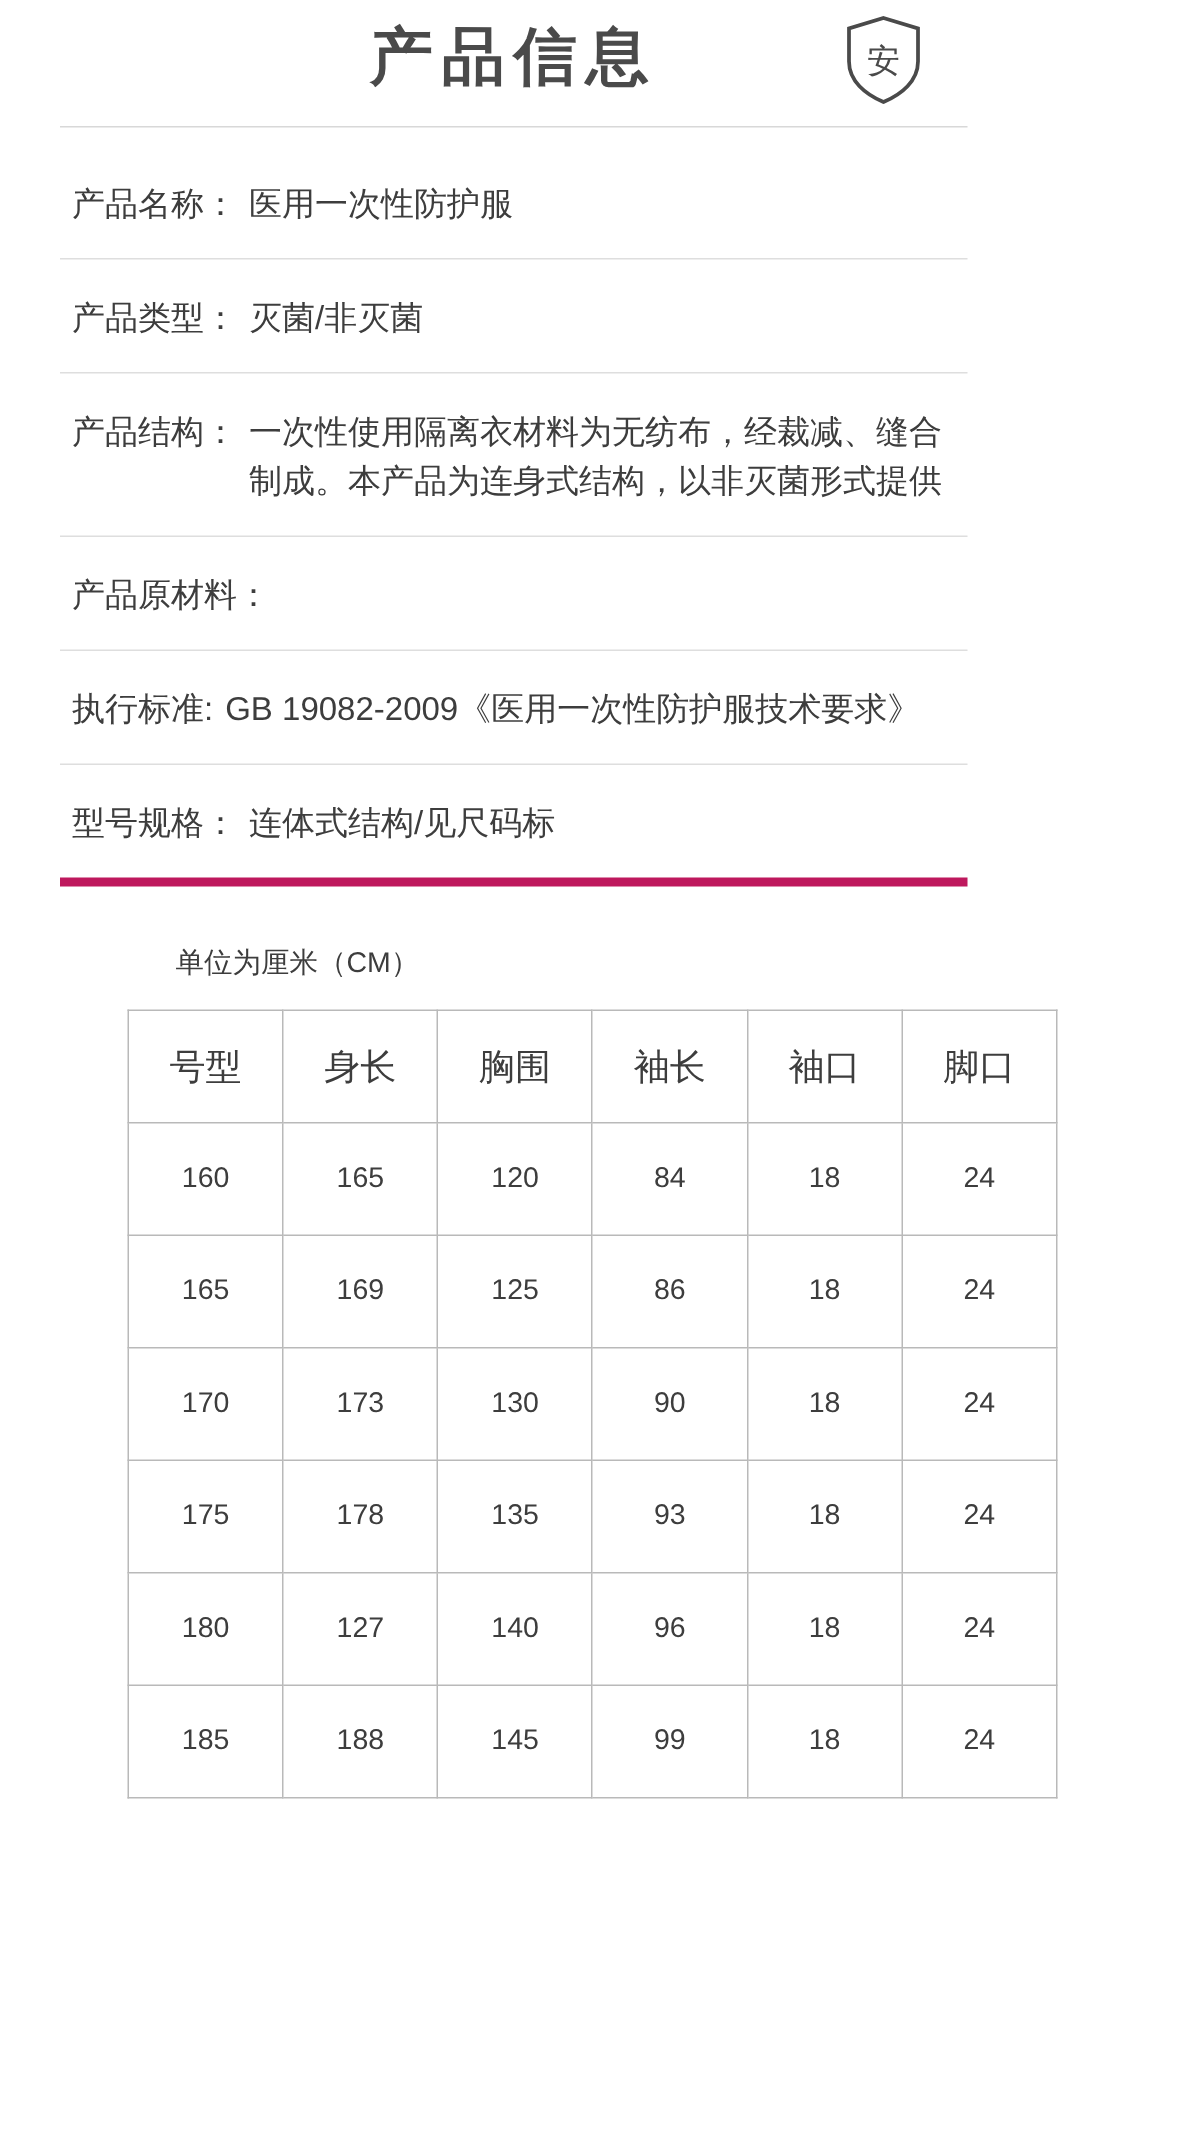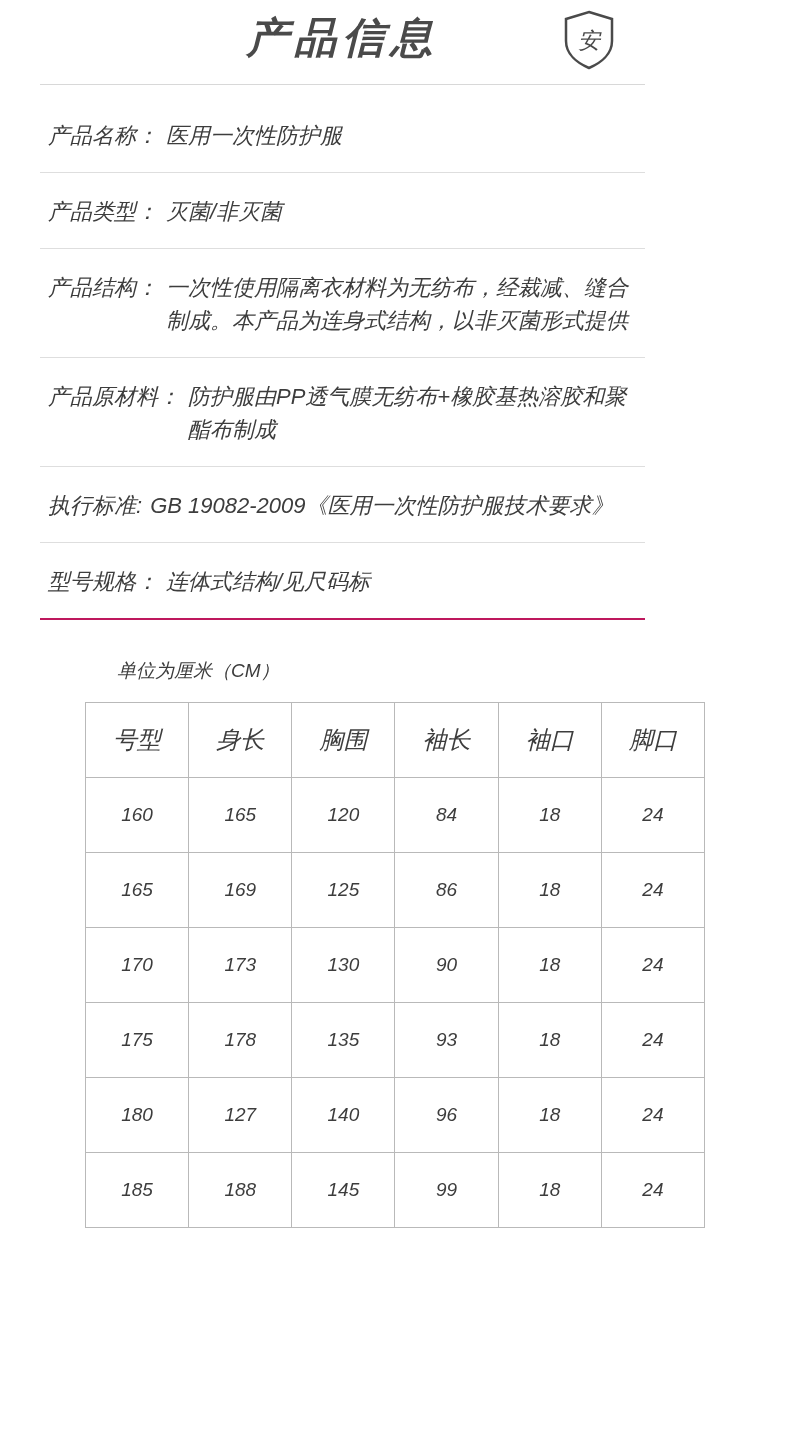--- a/index.html
+++ b/index.html
@@ -14,21 +14,20 @@
     color: #333333;
     position: relative;
     overflow: hidden;
   }
 
   .page {
     width: 685px;
     height: 1436px;
     position: relative;
     box-sizing: border-box;
-    font-style: italic;
   }
 
   
   .header {
     position: relative;
     padding-top: 14px;
     text-align: center;
   }
   .header-title {
     font-size: 42px;
@@ -62,21 +61,21 @@
   
   .info-list {
     margin: 12px 40px;
   }
   .info-row {
     display: flex;
     align-items: flex-start;
     padding: 22px 8px 20px 8px;
     border-bottom: 1px solid #dedede;
   }
-  .info-row:last-child { border-bottom: 2px solid #be185d; }
+  .info-row:last-child { border-bottom: 6px solid #be185d; }
 
   .info-label {
     font-size: 22px;
     color: #3d3d3d;
     white-space: nowrap;
     line-height: 1.5;
     flex: 0 0 auto;
   }
   .info-value {
     font-size: 22px;
@@ -147,21 +146,20 @@
     </div>
 
     <div class="info-row">
       <div class="info-label">产品结构：</div>
       <div class="info-value">一次性使用隔离衣材料为无纺布，经裁减、缝合制成。本产品为连身式结构，以非灭菌形式提供</div>
     </div>
 
 
     <div class="info-row">
       <div class="info-label">产品原材料：</div>
-      <div class="info-value">防护服由PP透气膜无纺布+橡胶基热溶胶和聚酯布制成</div>
     </div>
 
     <div class="info-row">
       <div class="info-label">执行标准:</div>
       <div class="info-value">GB 19082-2009《医用一次性防护服技术要求》</div>
     </div>
 
     <div class="info-row">
       <div class="info-label">型号规格：</div>
       <div class="info-value">连体式结构/见尺码标</div>

